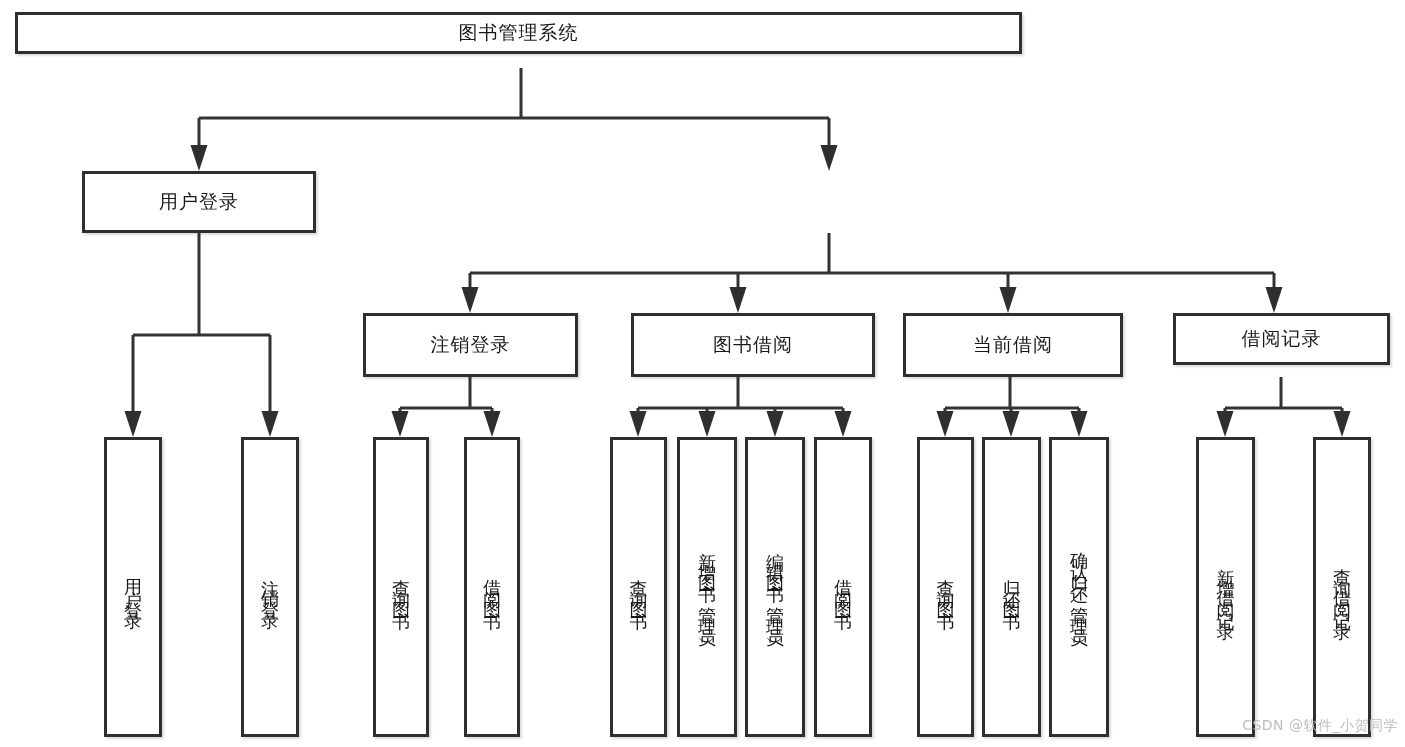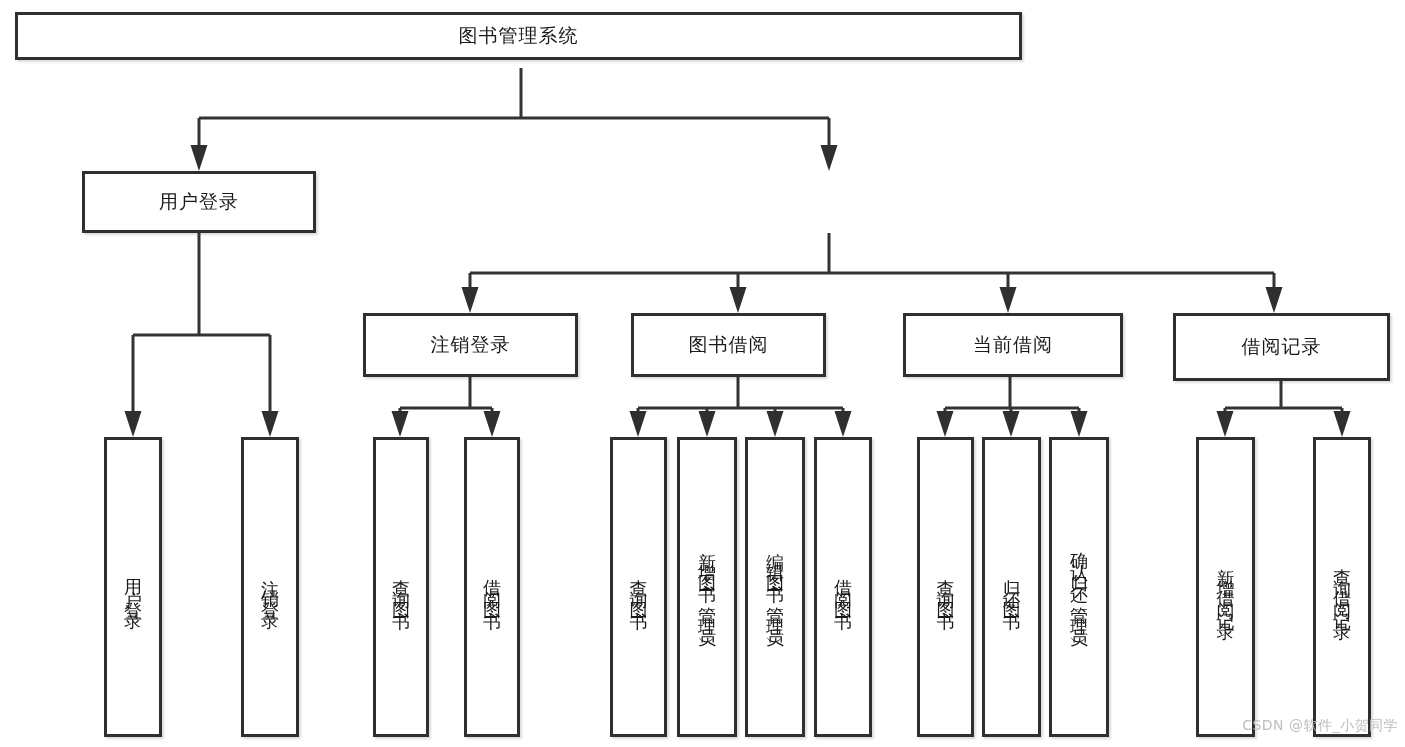--- a/index.html
+++ b/index.html
@@ -94,38 +94,38 @@
       <polygon points="775,437 766.5,411 783.5,411"></polygon>
       <polygon points="843,437 834.5,411 851.5,411"></polygon>
       <polygon points="945,437 936.5,411 953.5,411"></polygon>
       <polygon points="1011,437 1002.5,411 1019.5,411"></polygon>
       <polygon points="1079,437 1070.5,411 1087.5,411"></polygon>
       <polygon points="1225,437 1216.5,411 1233.5,411"></polygon>
       <polygon points="1342,437 1333.5,411 1350.5,411"></polygon>
     </g>
   </svg>
 
-  <div class="box" style="left:15px; top:12px; width:1007px; height:48px;">
+  <div class="box" style="left:15px; top:12px; width:1007px; height:42px;">
     <span class="hlabel">图书管理系统</span>
   </div>
 
   <div class="box" style="left:82px; top:171px; width:234px; height:62px;">
     <span class="hlabel">用户登录</span>
   </div>
 
   <div class="box" style="left:363px; top:313px; width:215px; height:64px;">
     <span class="hlabel">注销登录</span>
   </div>
-  <div class="box" style="left:631px; top:313px; width:195px; height:64px;">
+  <div class="box" style="left:631px; top:313px; width:244px; height:64px;">
     <span class="hlabel">图书借阅</span>
   </div>
   <div class="box" style="left:903px; top:313px; width:220px; height:64px;">
     <span class="hlabel">当前借阅</span>
   </div>
-  <div class="box" style="left:1173px; top:313px; width:217px; height:68px;justify-content:center;">
+  <div class="box" style="left:1173px; top:313px; width:217px; height:52px;justify-content:center;">
     <span class="hlabel">借阅记录</span>
   </div>
 
   <div class="box" style="left:104px; top:437px; width:58px; height:300px;">
     <span class="vtext">用户登录</span>
   </div>
   <div class="box" style="left:241px; top:437px; width:58px; height:300px;">
     <span class="vtext">注销登录</span>
   </div>
 

